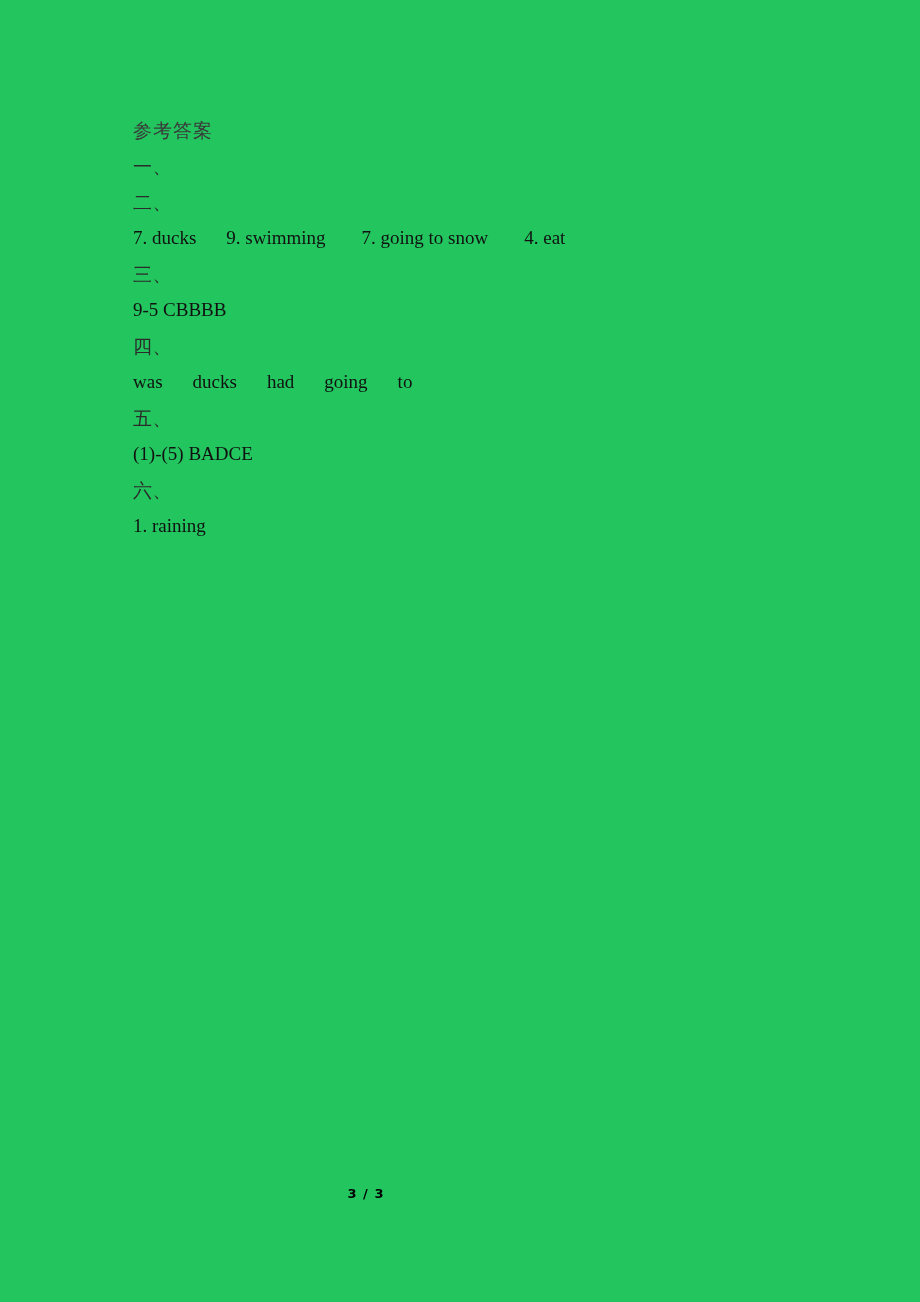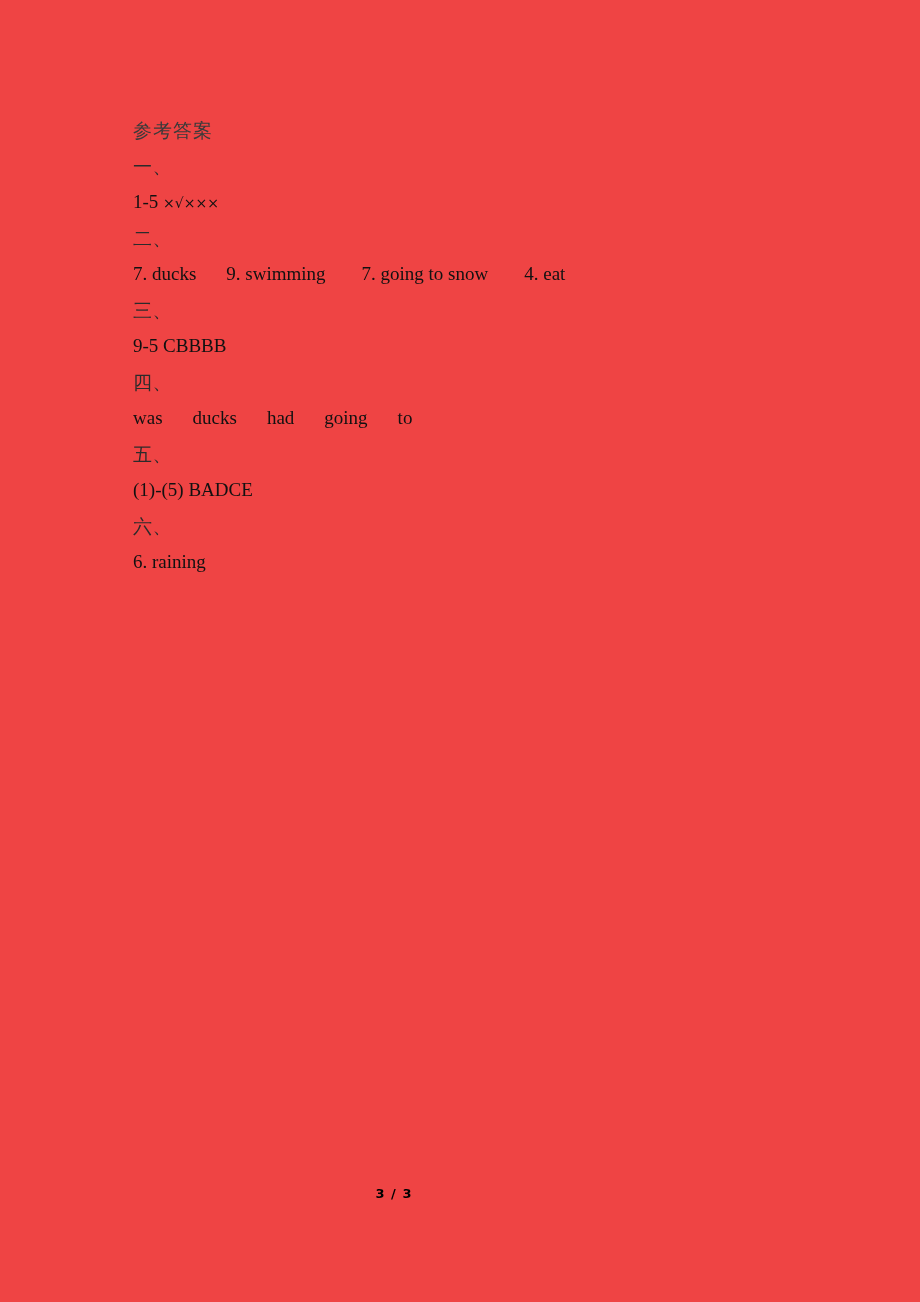--- a/index.html
+++ b/index.html
@@ -15,21 +15,21 @@
     position: relative;
     overflow: hidden;
   }
 
   .page {
     position: absolute;
     left: 0;
     top: 0;
     width: 920px;
     height: 1302px;
-    background: #ef4444;
+    background: #22c55e;
   }
 
   .content {
     position: absolute;
     left: 133px;
     top: 112px;
     width: 700px;
   }
 
   .doc-title {
@@ -71,47 +71,45 @@
     position: absolute;
     left: 0;
     top: 1186px;
     width: 732px;
     text-align: center;
     font-family: "DejaVu Sans", "Liberation Sans", sans-serif;
     font-weight: bold;
     font-size: 13px;
     color: #000000;
     letter-spacing: 1px;
-    margin-left: 28px;
   }
 </style>
 </head>
 <body>
 
 <div class="page">
 
   <div class="content">
 
     <div class="doc-title">参考答案</div>
 
     <div class="section-head">一、</div>
-    <div class="answer-line"><span>1-5 </span><span class="marks">×√×××</span></div>
 
     <div class="section-head">二、</div>
     <div class="answer-line"><span>7. ducks</span><span class="gap-md"></span><span>9. swimming</span><span class="gap-lg"></span><span>7. going to snow</span><span class="gap-lg"></span><span>4. eat</span></div>
 
     <div class="section-head">三、</div>
     <div class="answer-line">9-5 CBBBB</div>
 
     <div class="section-head">四、</div>
     <div class="answer-line"><span>was</span><span class="gap-md"></span><span>ducks</span><span class="gap-md"></span><span>had</span><span class="gap-md"></span><span>going</span><span class="gap-md"></span><span>to</span></div>
 
     <div class="section-head">五、</div>
     <div class="answer-line">(1)-(5) BADCE</div>
 
     <div class="section-head">六、</div>
-    <div class="answer-line">6. raining</div>
+    <div class="answer-line">1. raining</div>
 
   </div>
 
   <div class="footer">3 / 3</div>
 
 </div>
 
 </body></html>

